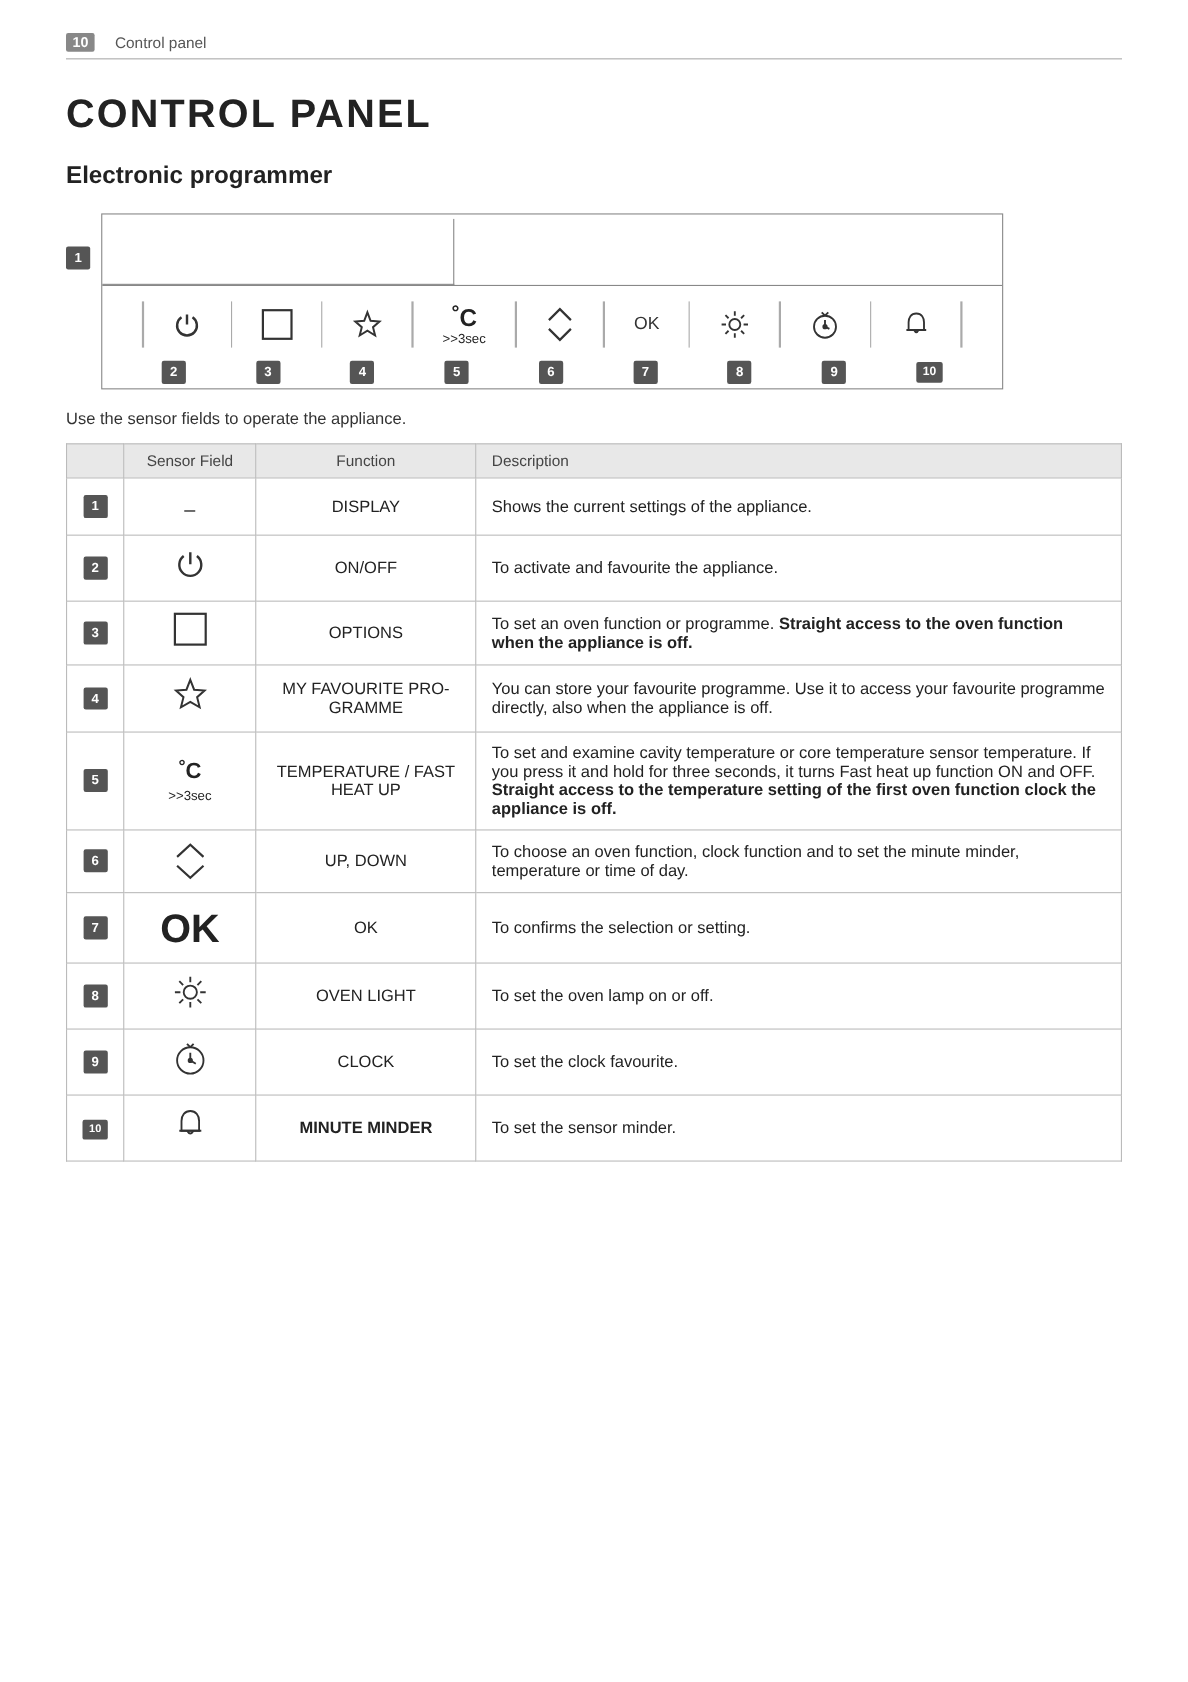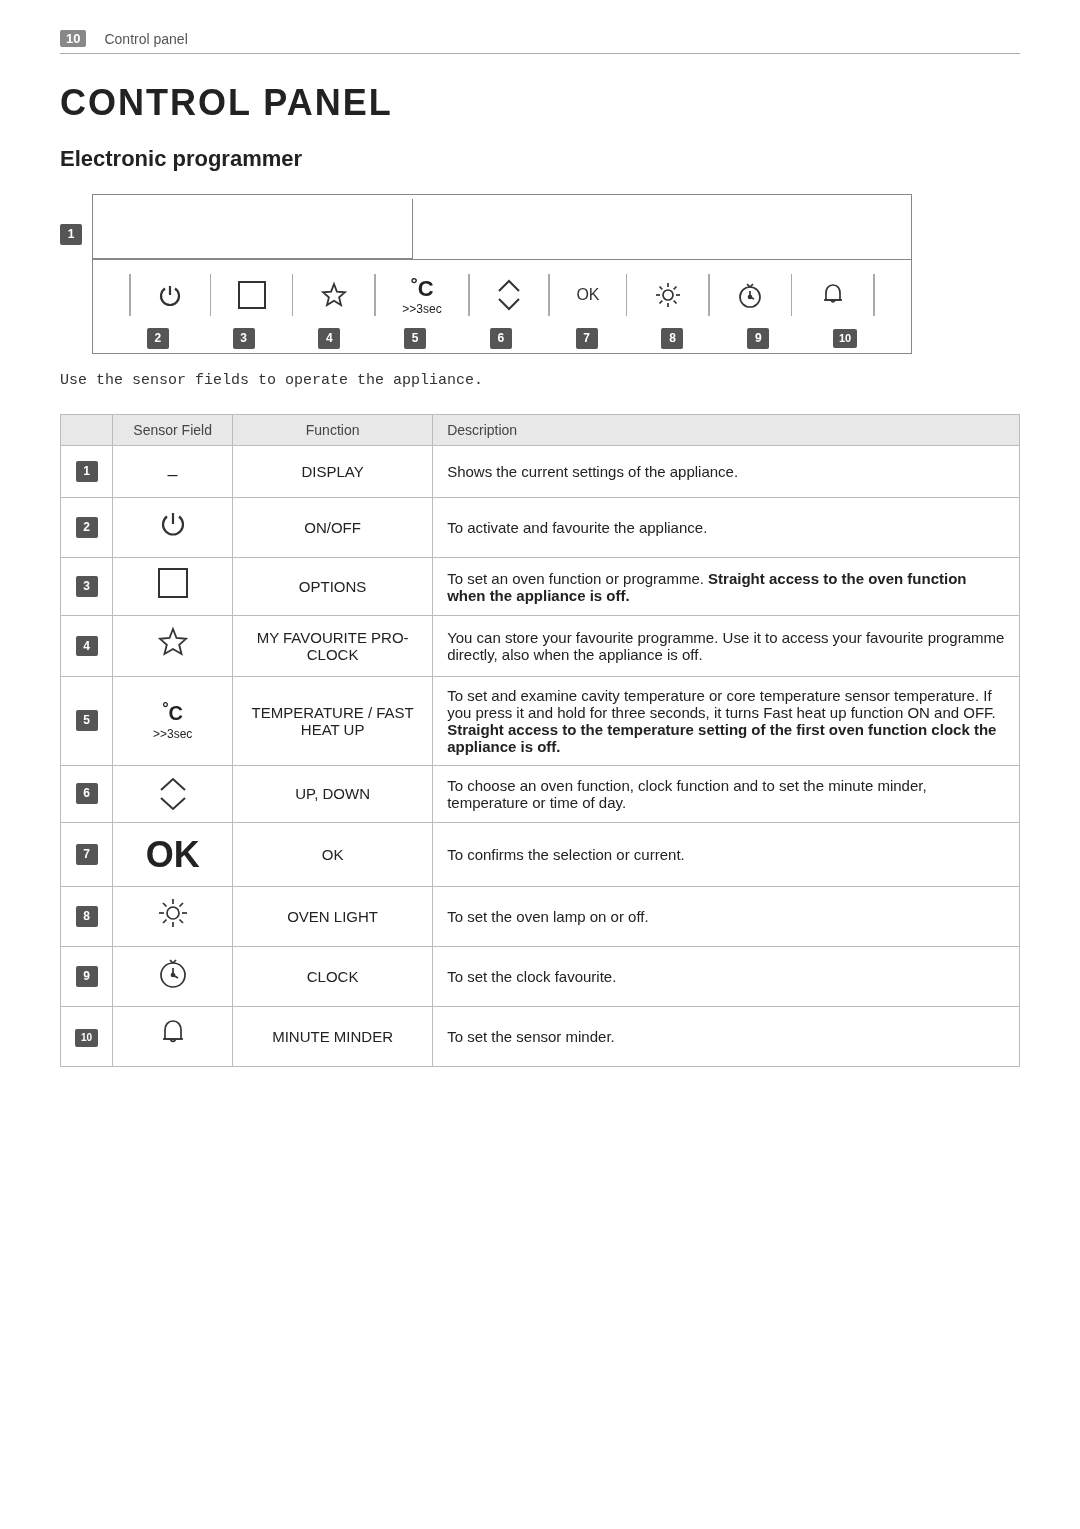--- a/index.html
+++ b/index.html
@@ -95,23 +95,22 @@
     }
     .num-badge-lg {
       font-size: 11px;
       padding: 2px 4px;
       min-width: 24px;
     }
 
     
     .sensor-intro {
       font-size: 15px;
-      margin-bottom: 25px;
+      margin-bottom: 14px;
       color: #333;
-      font-family: Liberation Mono, monospace;
     }
     .sensor-table {
       width: 100%;
       border-collapse: collapse;
       font-size: 15px;
     }
     .sensor-table th {
       background: #e8e8e8;
       border: 1px solid #bbb;
       padding: 7px 14px;
@@ -347,21 +346,21 @@
         <td class="col-sensor icon-cell"><div style="display:inline-block;width:30px;height:30px;border:2px solid #333;"></div></td>
         <td class="col-func" style="text-align: center; white-space: pre-line;">OPTIONS</td>
         <td class="col-desc"><span>To set an oven function or programme. </span><strong>Straight access to the oven function when the appliance is off.</strong></td>
       </tr>
       <tr>
         <td class="col-num"><span class="num-badge" style="font-size:12px;">4</span></td>
         <td class="col-sensor icon-cell"><svg width="32" height="32" viewBox="0 0 32 32" fill="none" stroke="#333" stroke-width="1.8">
       <polygon points="16,3 19.5,12 29,12.8 22.2,18.8 24.5,28 16,23 7.5,28 9.8,18.8 3,12.8 12.5,12" fill="none"></polygon>
     </svg></td>
         <td class="col-func" style="text-align: center; white-space: pre-line;">MY FAVOURITE PRO-
-CLOCK</td>
+GRAMME</td>
         <td class="col-desc">You can store your favourite programme. Use it to access your favourite programme directly, also when the appliance is off.</td>
       </tr>
       <tr>
         <td class="col-num"><span class="num-badge" style="font-size:12px;">5</span></td>
         <td class="col-sensor icon-cell">
           <div style="font-weight:bold; font-size:14px; line-height:1.2; text-align:center;"><span style="font-size:16px;vertical-align:super;">°</span><span style="font-size:20px;">C</span><br><span style="font-size:12px;font-weight:normal;">&gt;&gt;3sec</span></div>
         </td>
         <td class="col-func" style="text-align: center; white-space: pre-line;">TEMPERATURE / FAST
 HEAT UP</td>
         <td class="col-desc"><span>To set and examine cavity temperature or core temperature sensor temperature. If you press it and hold for three seconds, it turns Fast heat up function ON and OFF. </span><strong>Straight access to the temperature setting of the first oven function clock the appliance is off.</strong></td>
@@ -378,21 +377,21 @@
             </svg>
     </div>
         </td>
         <td class="col-func" style="text-align: center; white-space: pre-line;">UP, DOWN</td>
         <td class="col-desc">To choose an oven function, clock function and to set the minute minder, temperature or time of day.</td>
       </tr>
       <tr>
         <td class="col-num"><span class="num-badge" style="font-size:12px;">7</span></td>
         <td class="col-sensor icon-cell"><span style="font-size:36px;font-weight:bold;font-family:Arial,sans-serif;">OK</span></td>
         <td class="col-func" style="text-align: center; white-space: pre-line;">OK</td>
-        <td class="col-desc">To confirms the selection or current.</td>
+        <td class="col-desc">To confirms the selection or setting.</td>
       </tr>
       <tr>
         <td class="col-num"><span class="num-badge" style="font-size:12px;">8</span></td>
         <td class="col-sensor icon-cell"><svg width="32" height="32" viewBox="0 0 32 32" fill="none" stroke="#333" stroke-width="1.7">
       <circle cx="16" cy="16" r="6"></circle>
       <line x1="16" y1="2" x2="16" y2="7"></line>
       <line x1="16" y1="25" x2="16" y2="30"></line>
       <line x1="2" y1="16" x2="7" y2="16"></line>
       <line x1="25" y1="16" x2="30" y2="16"></line>
       <line x1="6" y1="6" x2="9.5" y2="9.5"></line>
@@ -416,17 +415,17 @@
         <td class="col-func" style="text-align: center; white-space: pre-line;">CLOCK</td>
         <td class="col-desc">To set the clock favourite.</td>
       </tr>
       <tr>
         <td class="col-num"><span class="num-badge" style="font-size:10px;">10</span></td>
         <td class="col-sensor icon-cell"><svg width="32" height="32" viewBox="0 0 32 32" fill="none" stroke="#333" stroke-width="1.7">
       <path d="M16 4 C11 4 8 8 8 13 L8 22 L24 22 L24 13 C24 8 21 4 16 4 Z"></path>
       <line x1="6" y1="22" x2="26" y2="22"></line>
       <path d="M13 22 Q16 27 19 22"></path>
     </svg></td>
-        <td class="col-func" style="text-align: center; white-space: pre-line;">MINUTE MINDER</td>
+        <td class="col-func" style="text-align: center; white-space: pre-line; font-weight: bold;">MINUTE MINDER</td>
         <td class="col-desc">To set the sensor minder.</td>
       </tr>
     </tbody>
 </table>
 
 </body></html>

